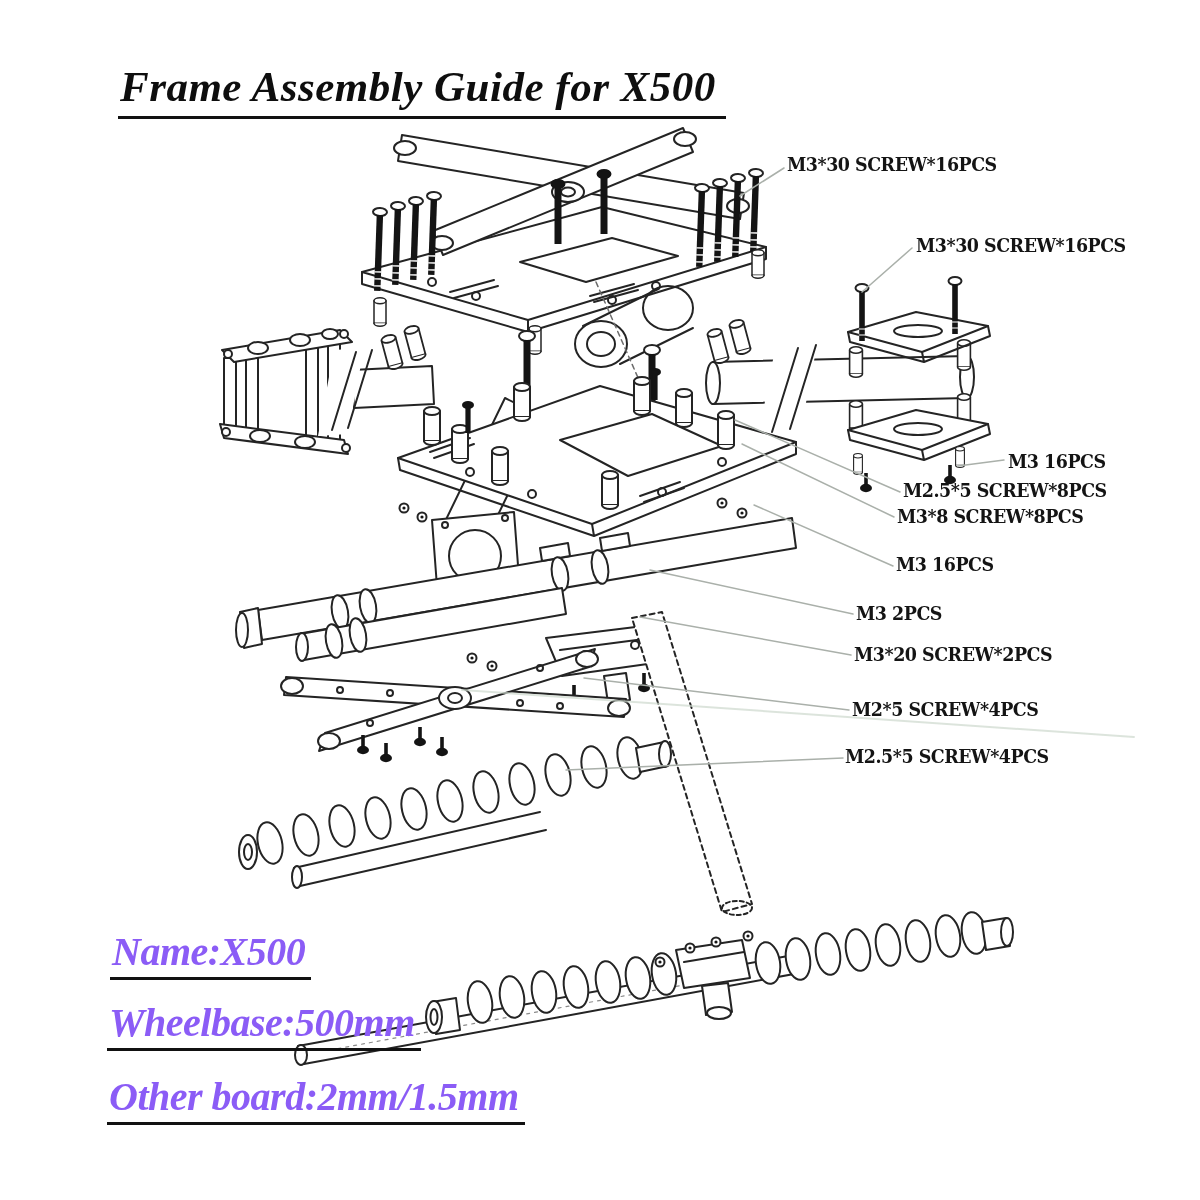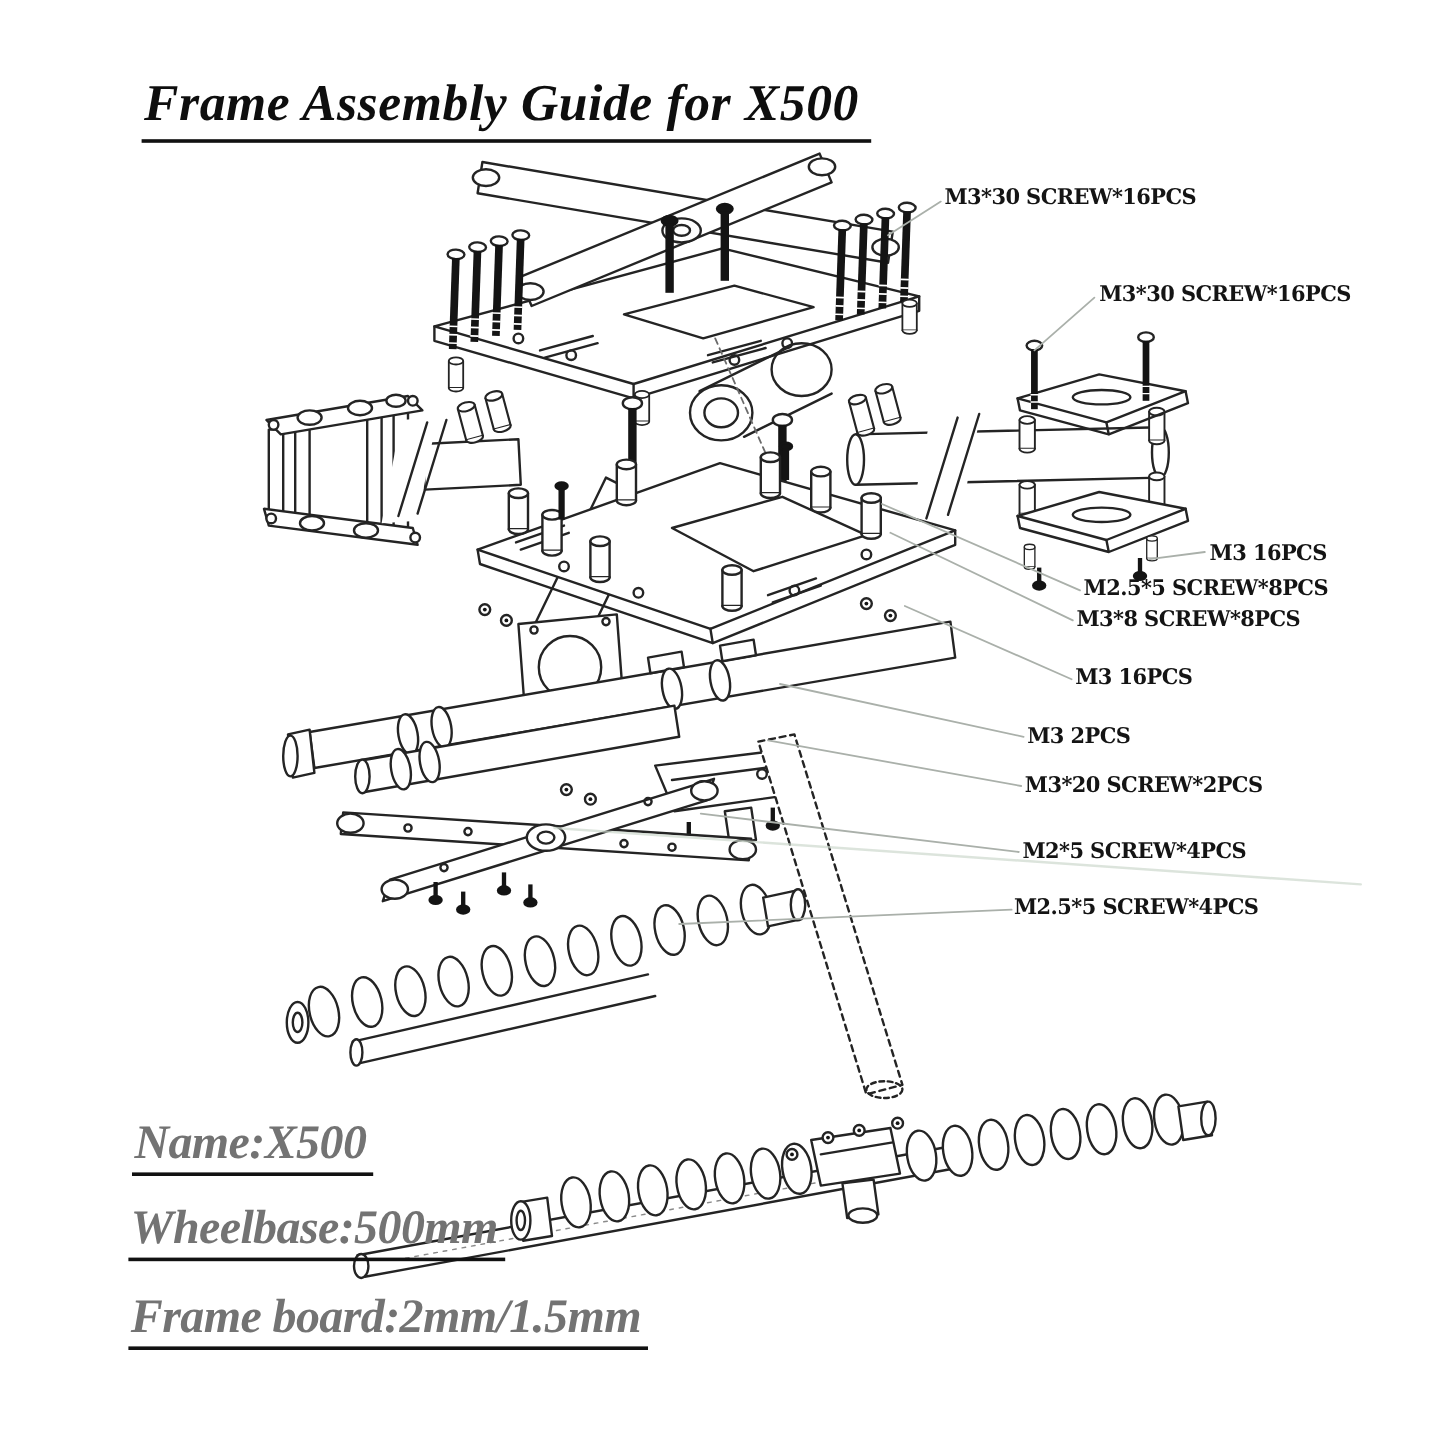--- a/index.html
+++ b/index.html
@@ -6,21 +6,21 @@
   html,body{margin:0;padding:0;background:#fff;}
   .stage{position:relative;width:1200px;height:1200px;background:#fff;overflow:hidden;
          font-family:"DejaVu Serif",serif;color:#111;}
   .title{position:absolute;left:118px;top:62px;font-family:"Liberation Serif",serif;
          font-style:italic;font-weight:bold;font-size:43px;letter-spacing:0.5px;
          color:#0e0e0e;border-bottom:3px solid #111;padding:0 10px 5px 2px;white-space:nowrap;}
   .callout{position:absolute;font-family:"DejaVu Serif",serif;font-weight:bold;
            font-size:18px;letter-spacing:-0.5px;white-space:nowrap;color:#141414;
            transform:scaleX(0.97);transform-origin:left top;}
   .spec{position:absolute;font-family:"Liberation Serif",serif;font-style:italic;
-        font-weight:bold;font-size:40px;letter-spacing:-0.5px;color:#737373;
+        font-weight:bold;font-size:40px;letter-spacing:-0.5px;color:#8b5cf6;
         border-bottom:3px solid #111;padding:0 6px 2px 2px;white-space:nowrap;}
   .c0{left:787px;top:154px;} .c1{left:916px;top:235px;}
   .c2{left:1008px;top:451px;} .c3{left:903px;top:480px;}
   .c4{left:897px;top:506px;} .c5{left:896px;top:554px;}
   .c6{left:856px;top:603px;} .c7{left:854px;top:644px;}
   .c8{left:852px;top:699px;} .c9{left:845px;top:746px;}
   .s0{left:110px;top:928px;} .s1{left:107px;top:999px;}
   .s2{left:107px;top:1025px;} .s3{left:107px;top:1073px;}
   svg#art{position:absolute;left:0;top:0;}
 </style>
@@ -354,15 +354,15 @@
   <div class="callout c3">M2.5*5 SCREW*8PCS</div>
   <div class="callout c4">M3*8 SCREW*8PCS</div>
   <div class="callout c5">M3 16PCS</div>
   <div class="callout c6">M3 2PCS</div>
   <div class="callout c7">M3*20 SCREW*2PCS</div>
   <div class="callout c8">M2*5 SCREW*4PCS</div>
   <div class="callout c9">M2.5*5 SCREW*4PCS</div>
 
   <div class="spec s0">Name:X500</div>
   <div class="spec s1">Wheelbase:500mm</div>
-  <div class="spec s3">Frame board:2mm/1.5mm</div>
+  <div class="spec s3">Other board:2mm/1.5mm</div>
 
 </div>
 
 </body></html>

